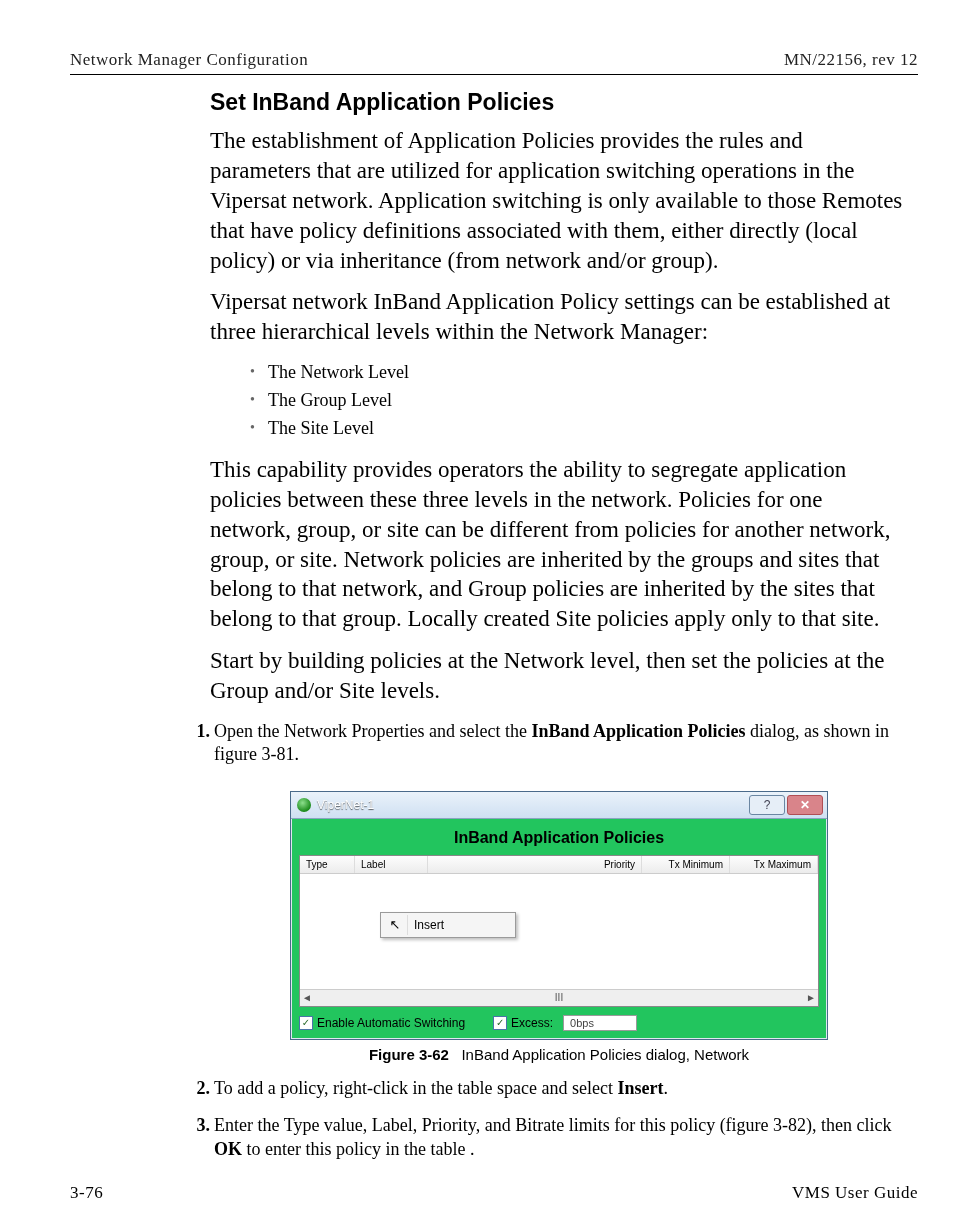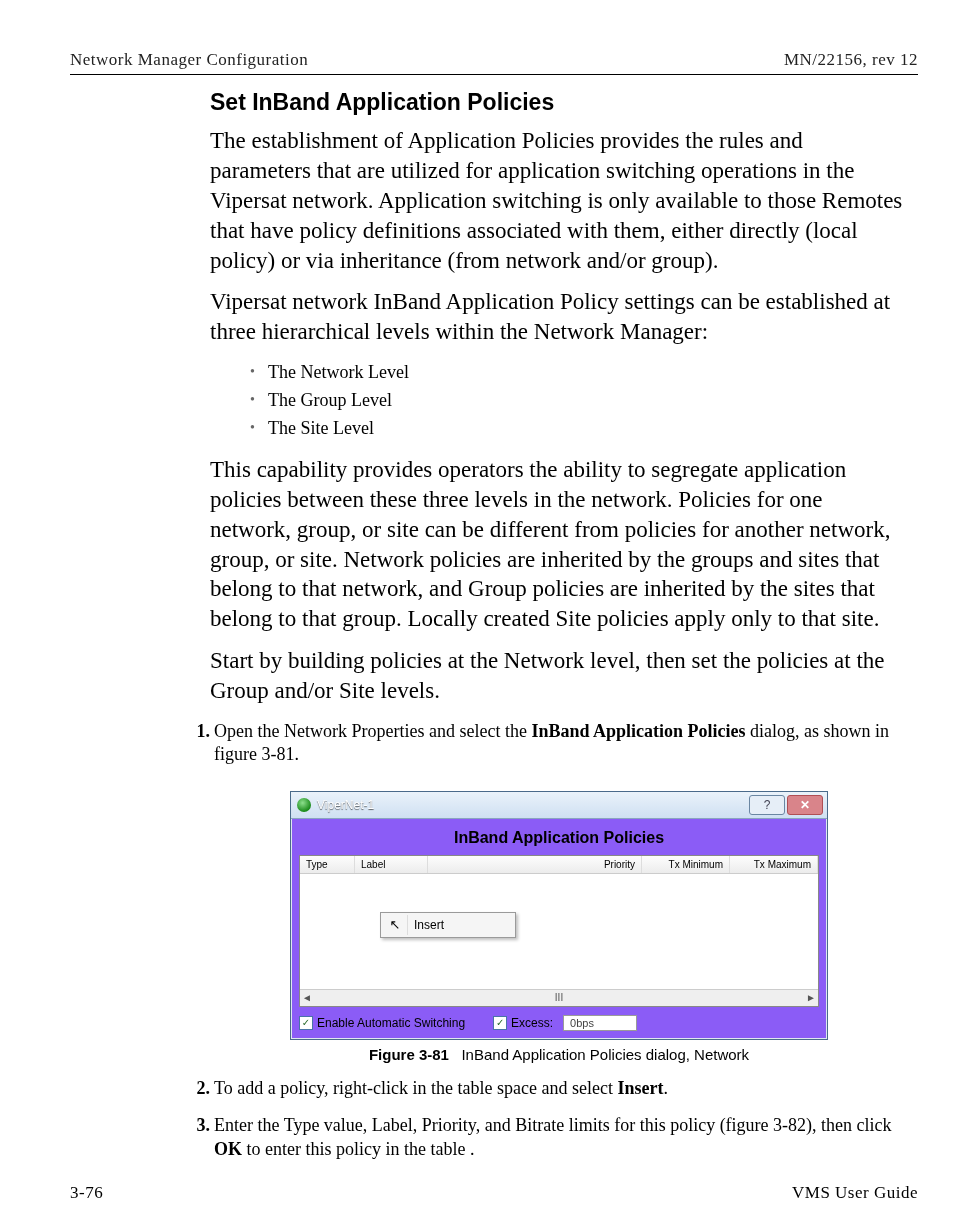--- a/index.html
+++ b/index.html
@@ -94,21 +94,21 @@
     font-family: Arial, Helvetica, sans-serif;
     font-size: 15px;
     margin-top: 6px;
   }
   .fig-caption .fig-label { font-weight: bold; }
 
   
   .dialog {
     width: 536px;
     border: 1px solid #4a6a8a;
-    background: #8b5cf6;
+    background: #22c55e;
     font-family: "Segoe UI", Tahoma, sans-serif;
     font-size: 12px;
     box-shadow: 0 0 0 1px #dfe8f1 inset;
   }
   .titlebar {
     height: 26px;
     background: linear-gradient(#eaf2fa, #cfe0f2);
     display: flex;
     align-items: center;
     padding: 0 4px 0 6px;
@@ -317,21 +317,21 @@
               <span class="label-with-cb" style="margin-left:18px;">
                 <span class="checkbox">✓</span>
                 <span>Excess:</span>
               </span>
               <span class="excess-val">0bps</span>
             </div>
           </div>
         </div>
       </div>
       <div class="fig-caption">
-        <span class="fig-label">Figure 3-81</span>
+        <span class="fig-label">Figure 3-62</span>
         &nbsp;&nbsp;<span>InBand Application Policies dialog, Network</span>
       </div>
     </div>
 
     <ol class="steps">
       <li>
         <span class="stepnum">2.</span>
         <span>To add a policy, right-click in the table space and select </span><span class="strong">Insert</span><span>.</span>
       </li>
       <li>

